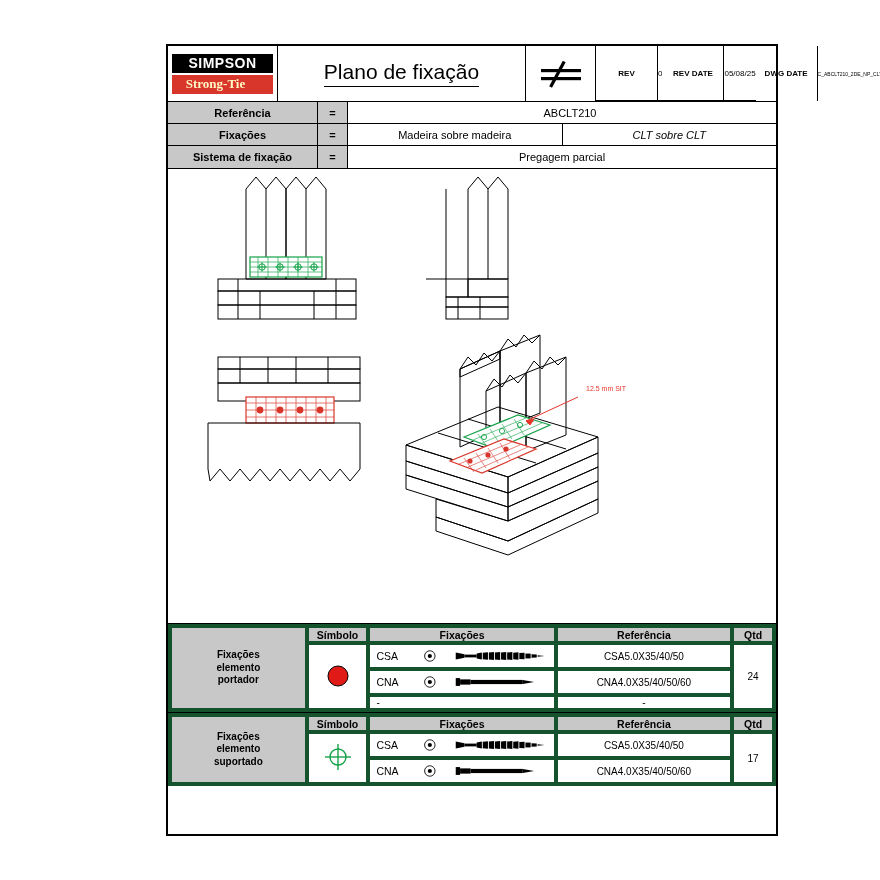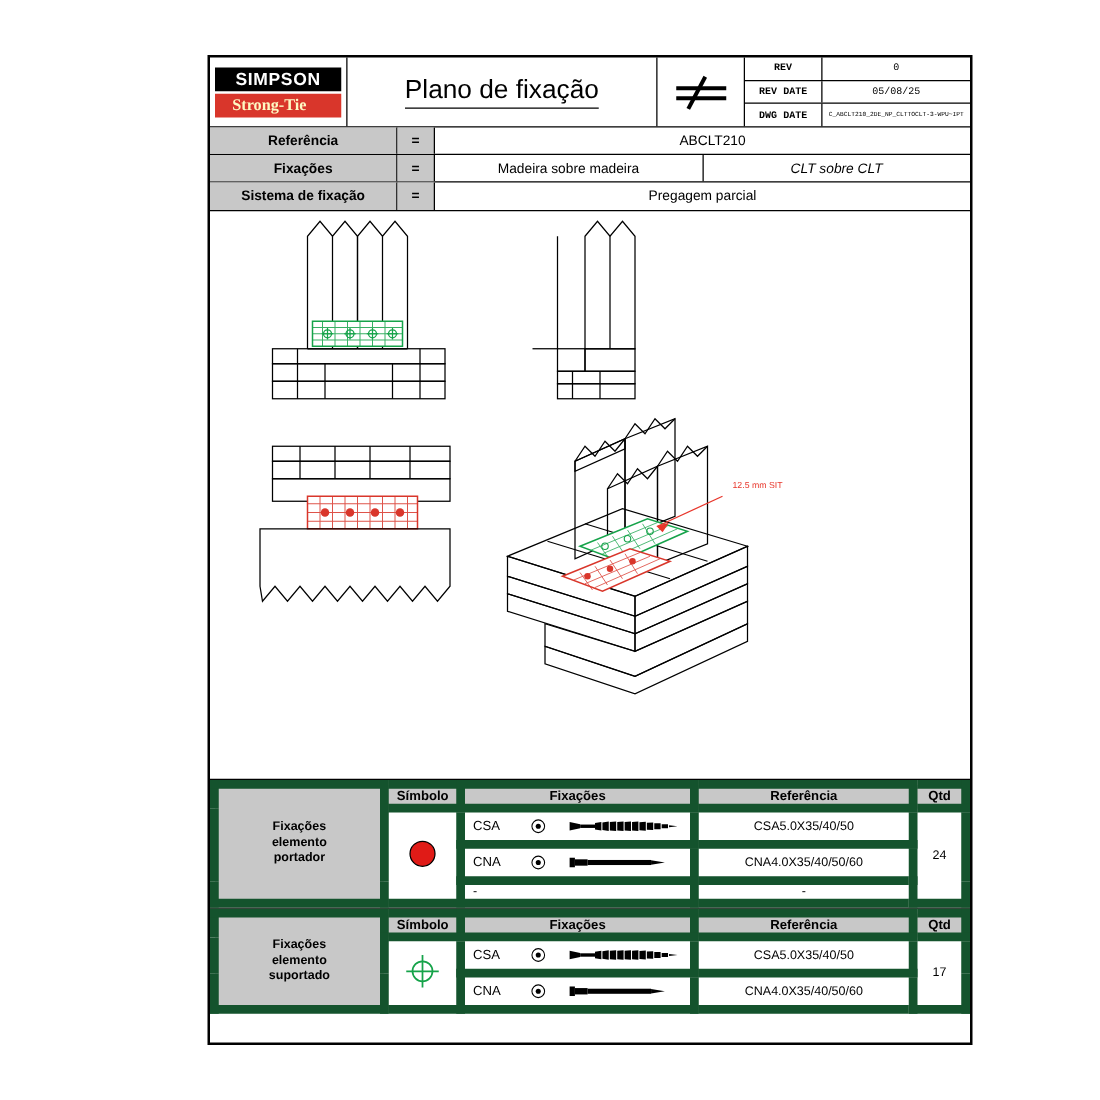--- a/index.html
+++ b/index.html
@@ -80,22 +80,20 @@
     border-right: 1.5px solid #000;
     box-sizing: border-box;
     display: flex;
     align-items: center;
     justify-content: center;
   }
   .rev-cell {
     width: 180px;
     box-sizing: border-box;
     display: flex;
-    flex-direction: column;
-    font-family: Liberation Mono, monospace;
   }
   .rev-row {
     display: flex;
     flex: 1;
     border-bottom: 1px solid #000;
     box-sizing: border-box;
   }
   .rev-row:last-child { border-bottom: none; }
   .rev-label {
     width: 62px;
@@ -201,21 +199,21 @@
     border-bottom: 1.5px solid #000;
     box-sizing: border-box;
   }
   .legend:last-child { border-bottom: none; }
   table.lg {
     border-collapse: collapse;
     width: 100%;
     table-layout: fixed;
   }
   table.lg td, table.lg th {
-    border: 7px solid #14532d;
+    border: 4px solid #14532d;
     box-sizing: border-box;
     font-size: 10px;
     padding: 0 6px;
   }
   table.lg th {
     background: #c8c8c8;
     font-size: 10.5px;
     height: 17px;
     font-weight: bold;
   }

